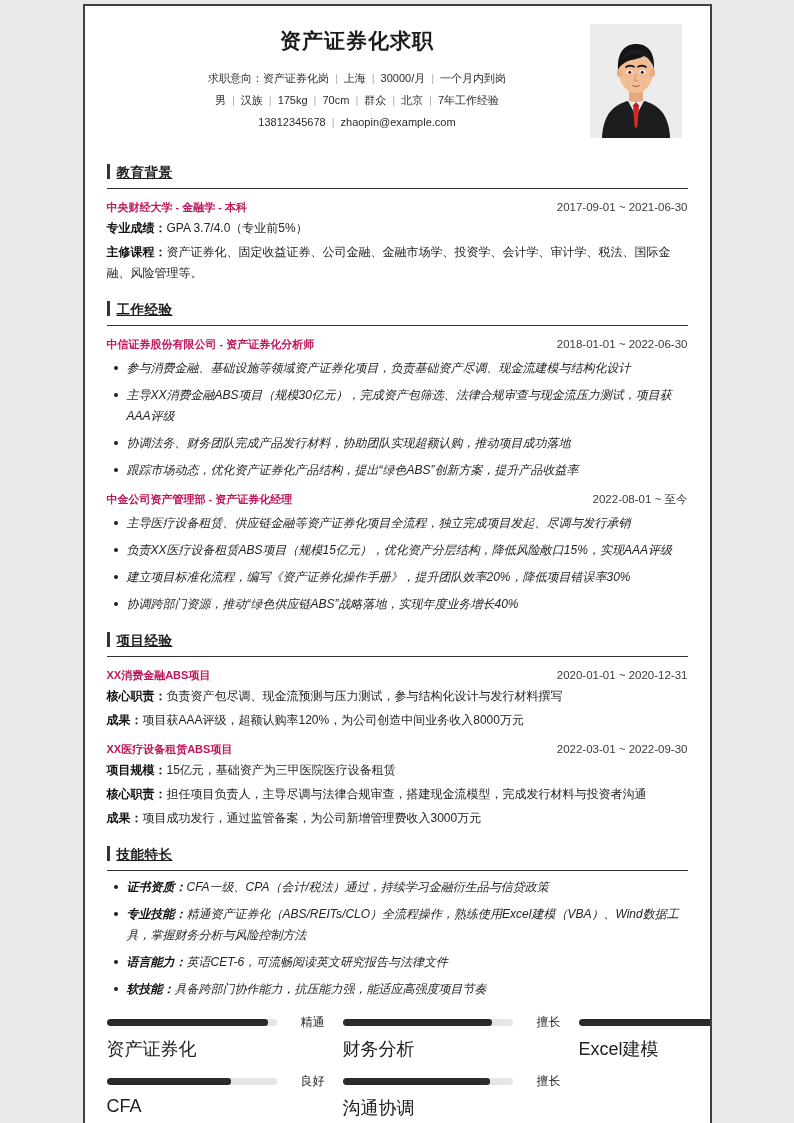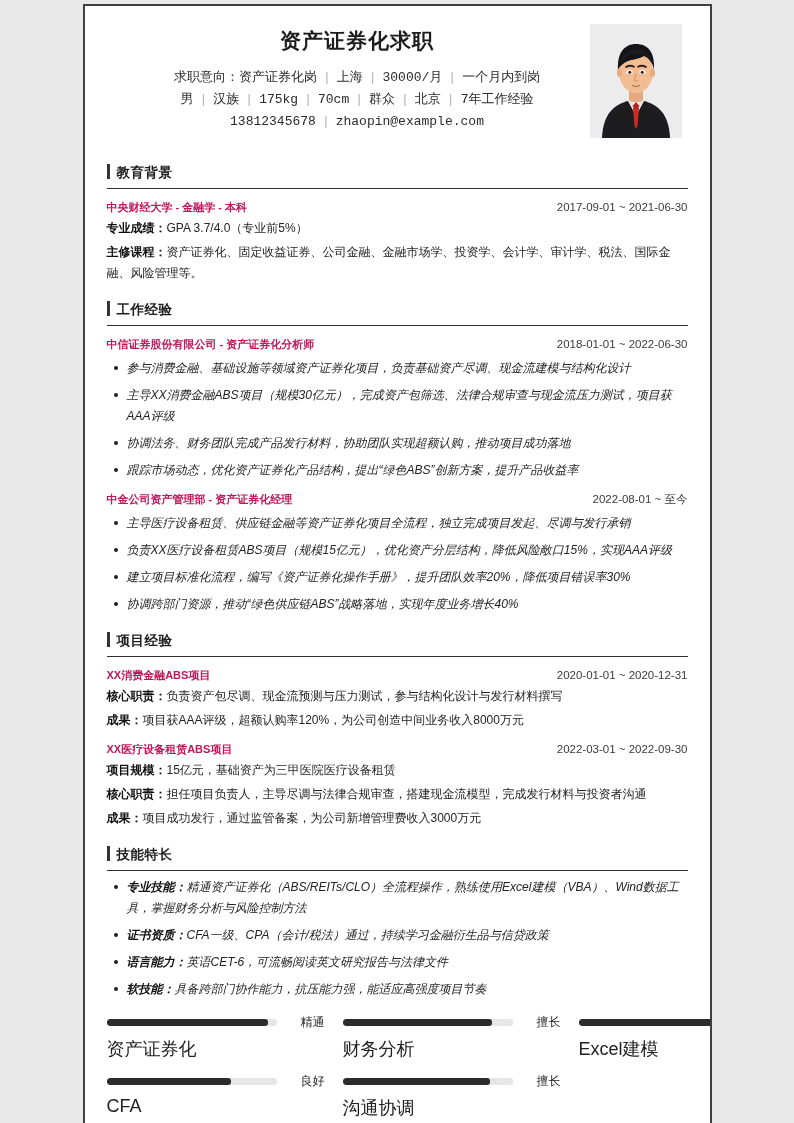--- a/index.html
+++ b/index.html
@@ -36,25 +36,24 @@
   }
   .resume-title {
     font-size: 21px;
     font-weight: bold;
     color: #1c1c1c;
     letter-spacing: 1px;
     margin: 8px 0 14px 0;
     line-height: 1.2;
   }
   .meta-line {
-    font-size: 13px;
+    font-size: 11px;
     color: #2b2b2b;
     line-height: 22px;
     white-space: nowrap;
-    font-family: Liberation Mono, monospace;
   }
   .meta-sep {
     color: #b0b0b0;
     padding: 0 6px;
     font-weight: 300;
   }
   .avatar-wrap {
     position: absolute;
     right: 28px;
     top: 18px;
@@ -78,20 +77,21 @@
     position: absolute;
     left: 0; top: 1px;
     width: 3px; height: 15px;
     background: #333333;
   }
   .sec-title {
     font-size: 13.5px;
     font-weight: bold;
     color: #1e1e1e;
     letter-spacing: 0.5px;
+    text-decoration: underline;
   }
 
   .entry { margin-top: 11px; }
   .entry-row {
     display: flex;
     align-items: baseline;
     justify-content: space-between;
   }
   .entry-title {
     font-size: 11px;
@@ -321,22 +321,22 @@
       </div>
     </div>
   </div>
 
   <div class="section">
     <div class="sec-head">
       <span class="sec-title">技能特长</span>
     </div>
 
     <ul class="bullets">
+      <li><span class="kv-key">证书资质：</span><span>CFA一级、CPA（会计/税法）通过，持续学习金融衍生品与信贷政策</span></li>
       <li><span class="kv-key">专业技能：</span><span>精通资产证券化（ABS/REITs/CLO）全流程操作，熟练使用Excel建模（VBA）、Wind数据工具，掌握财务分析与风险控制方法</span></li>
-      <li><span class="kv-key">证书资质：</span><span>CFA一级、CPA（会计/税法）通过，持续学习金融衍生品与信贷政策</span></li>
       <li><span class="kv-key">语言能力：</span><span>英语CET-6，可流畅阅读英文研究报告与法律文件</span></li>
       <li><span class="kv-key">软技能：</span><span>具备跨部门协作能力，抗压能力强，能适应高强度项目节奏</span></li>
     </ul>
 
     <div class="skillgrid">
       <div class="skill-cell">
         <div class="skill-top">
           <div class="bar-track">
             <div class="bar-fill" style="width: 95%;"></div>
           </div>

